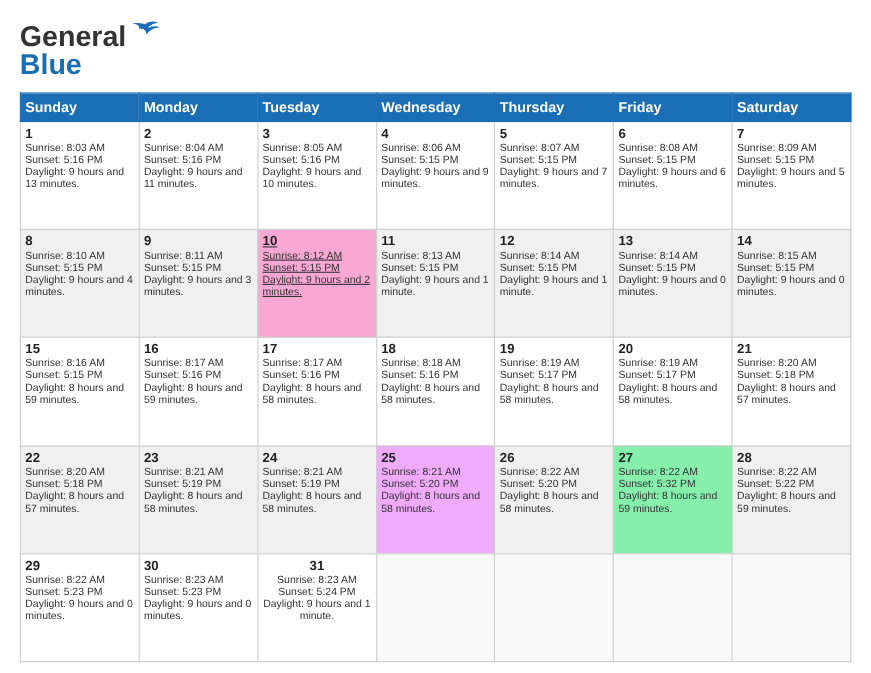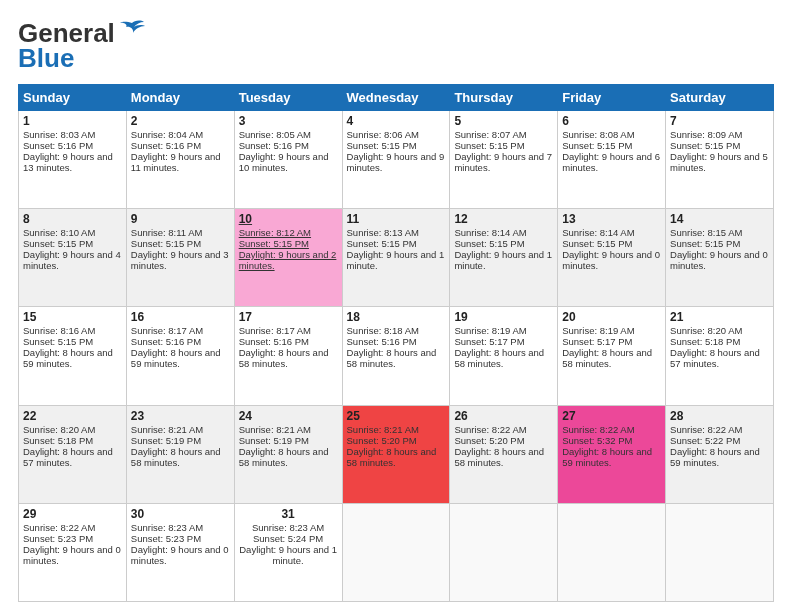--- a/index.html
+++ b/index.html
@@ -148,23 +148,23 @@
           <td style="background-color: rgb(255, 255, 255);"><span class="day-num">17</span><span>Sunrise: 8:17 AM</span><br><span>Sunset: 5:16 PM</span><br><span>Daylight: 8 hours and 58 minutes.</span></td>
           <td style="background-color: rgb(255, 255, 255);"><span class="day-num">18</span><span>Sunrise: 8:18 AM</span><br><span>Sunset: 5:16 PM</span><br><span>Daylight: 8 hours and 58 minutes.</span></td>
           <td style="background-color: rgb(255, 255, 255);"><span class="day-num">19</span><span>Sunrise: 8:19 AM</span><br><span>Sunset: 5:17 PM</span><br><span>Daylight: 8 hours and 58 minutes.</span></td>
           <td style="background-color: rgb(255, 255, 255);"><span class="day-num">20</span><span>Sunrise: 8:19 AM</span><br><span>Sunset: 5:17 PM</span><br><span>Daylight: 8 hours and 58 minutes.</span></td>
           <td style="background-color: rgb(255, 255, 255);"><span class="day-num">21</span><span>Sunrise: 8:20 AM</span><br><span>Sunset: 5:18 PM</span><br><span>Daylight: 8 hours and 57 minutes.</span></td>
         </tr>
         <tr class="row-even">
           <td style="background-color: rgb(240, 240, 240);"><span class="day-num">22</span><span>Sunrise: 8:20 AM</span><br><span>Sunset: 5:18 PM</span><br><span>Daylight: 8 hours and 57 minutes.</span></td>
           <td style="background-color: rgb(240, 240, 240);"><span class="day-num">23</span><span>Sunrise: 8:21 AM</span><br><span>Sunset: 5:19 PM</span><br><span>Daylight: 8 hours and 58 minutes.</span></td>
           <td style="background-color: rgb(240, 240, 240);"><span class="day-num">24</span><span>Sunrise: 8:21 AM</span><br><span>Sunset: 5:19 PM</span><br><span>Daylight: 8 hours and 58 minutes.</span></td>
-          <td style="background-color: #ef4444;"><span class="day-num">25</span><span>Sunrise: 8:21 AM</span><br><span>Sunset: 5:20 PM</span><br><span>Daylight: 8 hours and 58 minutes.</span></td>
+          <td style="background-color: #f0abfc;"><span class="day-num">25</span><span>Sunrise: 8:21 AM</span><br><span>Sunset: 5:20 PM</span><br><span>Daylight: 8 hours and 58 minutes.</span></td>
           <td style="background-color: rgb(240, 240, 240);"><span class="day-num">26</span><span>Sunrise: 8:22 AM</span><br><span>Sunset: 5:20 PM</span><br><span>Daylight: 8 hours and 58 minutes.</span></td>
-          <td style="background-color: #ec4899;"><span class="day-num">27</span><span>Sunrise: 8:22 AM</span><br><span>Sunset: 5:32 PM</span><br><span>Daylight: 8 hours and 59 minutes.</span></td>
+          <td style="background-color: #86efac;"><span class="day-num">27</span><span>Sunrise: 8:22 AM</span><br><span>Sunset: 5:32 PM</span><br><span>Daylight: 8 hours and 59 minutes.</span></td>
           <td style="background-color: rgb(240, 240, 240);"><span class="day-num">28</span><span>Sunrise: 8:22 AM</span><br><span>Sunset: 5:22 PM</span><br><span>Daylight: 8 hours and 59 minutes.</span></td>
         </tr>
         <tr class="row-odd">
           <td style="background-color: rgb(255, 255, 255);"><span class="day-num">29</span><span>Sunrise: 8:22 AM</span><br><span>Sunset: 5:23 PM</span><br><span>Daylight: 9 hours and 0 minutes.</span></td>
           <td style="background-color: rgb(255, 255, 255);"><span class="day-num">30</span><span>Sunrise: 8:23 AM</span><br><span>Sunset: 5:23 PM</span><br><span>Daylight: 9 hours and 0 minutes.</span></td>
           <td style="background-color: rgb(255, 255, 255); text-align: center;"><span class="day-num">31</span><span>Sunrise: 8:23 AM</span><br><span>Sunset: 5:24 PM</span><br><span>Daylight: 9 hours and 1 minute.</span></td>
           <td class="empty" style="background-color: rgb(250, 250, 250);">&nbsp;</td>
           <td class="empty" style="background-color: rgb(250, 250, 250);">&nbsp;</td>
           <td class="empty" style="background-color: rgb(250, 250, 250);">&nbsp;</td>
           <td class="empty" style="background-color: rgb(250, 250, 250);">&nbsp;</td>

